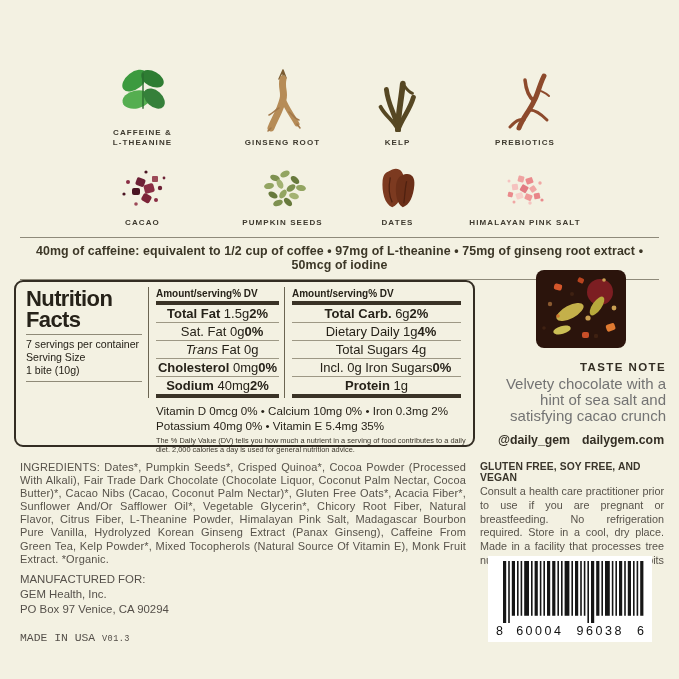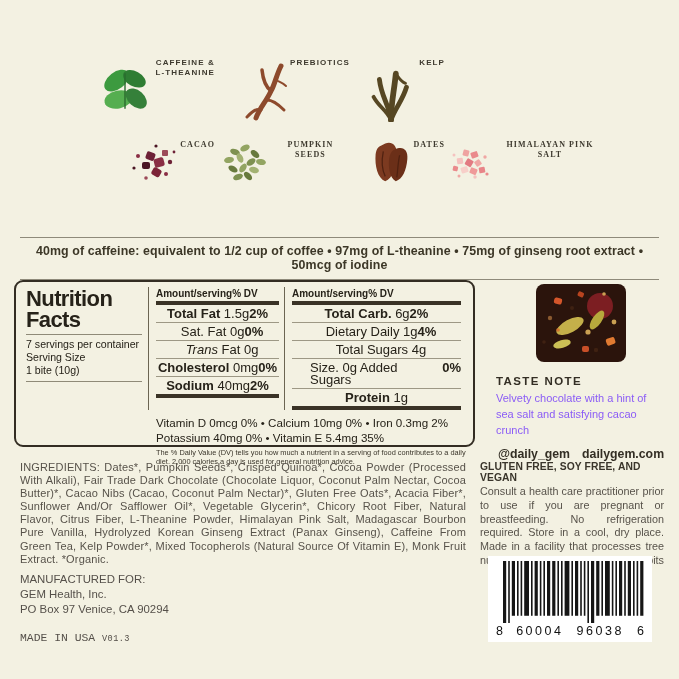--- a/index.html
+++ b/index.html
@@ -2,22 +2,22 @@
 <html><head>
 <meta charset="utf-8">
 <style>
   * { margin:0; padding:0; box-sizing:border-box; }
   body { background:#f3f1e2; font-family:"Liberation Sans", sans-serif; color:#2b261d; }
   .canvas { position:relative; width:679px; height:679px; background:#f3f1e2; overflow:hidden; }
 
   
   .icons-area { position:absolute; left:70px; top:52px; width:535px; }
   .icons-row { display:grid; grid-template-columns:145px 135px 95px 160px; }
-  .icons-row + .icons-row { margin-top:12px;font-family:Liberation Serif, serif; }
-  .icon-tile { display:flex; flex-direction:row; justify-content:flex-end; }
+  .icons-row + .icons-row { margin-top:12px; }
+  .icon-tile { display:flex; flex-direction:column; justify-content:flex-end; }
   .icon-box { display:flex; align-items:flex-end; justify-content:center; height:70px; }
   .icons-row.r2 .icon-box { height:52px; }
   .icon-label { margin-top:6px; font-size:8px; font-weight:bold; letter-spacing:1.1px;
                 color:#3e3a2f; text-align:center; white-space:pre-line; line-height:10px; }
 
   
   .tagline { position:absolute; left:20px; right:20px; top:237px;
              border-top:1px solid #8e8a7a; border-bottom:1px solid #8e8a7a;
              padding:6px 0 7px; text-align:center;
              font-size:12.4px; font-weight:bold; color:#3c3727; letter-spacing:.1px; }
@@ -46,24 +46,24 @@
   .nf-row.first { border-top:none; }
   .nf-row .nm b { font-weight:bold; }
   .nf-row.plain .nm b { font-weight:normal; }
   .nf-row.it .nm b { font-weight:normal; font-style:italic; }
   .nf-row .dv { font-weight:bold; }
   .ind1 { padding-left:9px; } .ind2 { padding-left:18px; }
   .nf-vitamins { padding:5px 0 0 8px; font-size:11.6px; line-height:15px; }
   .nf-footnote { padding:3px 0 0 8px; font-size:7.4px; line-height:9.2px; color:#3a352a; max-width:320px; }
 
   
-  .taste { position:absolute; left:496px; top:282px; width:170px; text-align:left; }
+  .taste { position:absolute; left:496px; top:268px; width:170px; text-align:right; }
   .choc { display:block; margin:0 auto; }
   .taste-heading { margin-top:11px; font-size:11.5px; font-weight:bold; letter-spacing:1.4px; color:#332e24; }
-  .taste-body { margin-top:3px; font-size:11px; line-height:16px; color:#8b5cf6; }
+  .taste-body { margin-top:3px; font-size:15px; line-height:16px; color:#737373; }
   .taste-social { margin-top:9px; font-size:12.3px; font-weight:bold; color:#332e24;
                   display:flex; justify-content:center; gap:12px; }
 
   
   .ingredients { position:absolute; left:20px; top:461px; width:446px;
                  font-size:11px; line-height:13.1px; color:#57524a; text-align:justify; letter-spacing:.15px; }
   .dietary { position:absolute; left:480px; top:461px; width:184px; }
   .dietary-heading { font-size:10.3px; font-weight:bold; color:#3a352b; letter-spacing:.1px; }
   .dietary-body { margin-top:2px; font-size:10.8px; line-height:13.8px; color:#57524a;
                   text-align:justify; text-align-last:center; }
@@ -94,41 +94,52 @@
             <ellipse cx="26" cy="42" rx="15" ry="9.5" fill="#55ae50" transform="rotate(-12 26 42)"></ellipse>
             <ellipse cx="45" cy="41" rx="13" ry="8.5" fill="#35803a" transform="rotate(42 45 41)"></ellipse>
             <path d="M33 14 L33 52" stroke="#2a6b2e" stroke-width="1.5"></path>
           </svg>
         </div>
         <div class="icon-label">CAFFEINE &amp;
 L-THEANINE</div>
       </div>
       <div class="icon-tile">
         <div class="icon-box">
+          <svg width="52" height="64" viewBox="0 0 52 64" fill="none">
+            <path d="M26 2 l-4 9 M26 2 l3 8 M26 2 l0 10" stroke="#7a5c32" stroke-width="1.5" stroke-linecap="round"></path>
+            <path d="M26 11 C24 20 28 24 26 31 C23 43 18 50 14 60" stroke="#b68c57" stroke-width="7" stroke-linecap="round"></path>
+            <path d="M26 31 C30 41 35 47 40 56" stroke="#b68c57" stroke-width="5" stroke-linecap="round"></path>
+            <path d="M22 40 C18 42 15 46 12 47 M32 44 C36 47 38 51 42 52 M14 60 l-3 3 M40 56 l3 4" stroke="#a2784a" stroke-width="1.5" stroke-linecap="round"></path>
+          </svg>
+        </div>
+        <div class="icon-label">GINSENG ROOT</div>
+      </div>
+      <div class="icon-tile">
+        <div class="icon-box">
+          <svg width="56" height="58" viewBox="0 0 56 60" fill="none" stroke="#564723" stroke-linecap="round">
+            <path d="M28 58 C26 42 18 34 16 16" stroke-width="5"></path>
+            <path d="M28 58 C28 40 31 30 33 10" stroke-width="6"></path>
+            <path d="M28 58 C32 46 40 38 44 24" stroke-width="5"></path>
+            <path d="M28 58 C24 48 15 44 10 34" stroke-width="4"></path>
+            <path d="M33 10 C36 14 38 18 43 20" stroke-width="3"></path>
+          </svg>
+        </div>
+        <div class="icon-label">KELP</div>
+      </div>
+      <div class="icon-tile">
+        <div class="icon-box">
           <svg width="56" height="62" viewBox="0 0 56 62" fill="none" stroke="#8d4a2c" stroke-linecap="round">
             <path d="M22 58 C26 47 32 42 37 31 C41 24 42 16 47 6" stroke-width="5"></path>
             <path d="M37 31 C32 27 29 20 28 10" stroke-width="3.5"></path>
             <path d="M33 40 C39 40 44 44 50 50" stroke-width="3"></path>
             <path d="M27 50 C22 48 18 52 13 57" stroke-width="3"></path>
             <path d="M42 20 C45 22 48 22 52 26" stroke-width="2"></path>
           </svg>
         </div>
         <div class="icon-label">PREBIOTICS</div>
-      </div>
-      <div class="icon-tile">
-        <div class="icon-box">
-          <svg width="56" height="58" viewBox="0 0 56 60" fill="none" stroke="#564723" stroke-linecap="round">
-            <path d="M28 58 C26 42 18 34 16 16" stroke-width="5"></path>
-            <path d="M28 58 C28 40 31 30 33 10" stroke-width="6"></path>
-            <path d="M28 58 C32 46 40 38 44 24" stroke-width="5"></path>
-            <path d="M28 58 C24 48 15 44 10 34" stroke-width="4"></path>
-            <path d="M33 10 C36 14 38 18 43 20" stroke-width="3"></path>
-          </svg>
-        </div>
-        <div class="icon-label">KELP</div>
       </div>
     </div>
     <div class="icons-row r2">
       <div class="icon-tile">
         <div class="icon-box">
           <svg width="54" height="46" viewBox="0 0 54 46">
             <rect x="20" y="12" width="9" height="8" rx="2" fill="#6d2136" transform="rotate(20 24 16)"></rect>
             <rect x="28" y="18" width="10" height="9" rx="2" fill="#8a2e44" transform="rotate(-15 33 22)"></rect>
             <rect x="16" y="22" width="8" height="7" rx="2" fill="#4a1523"></rect>
             <rect x="26" y="28" width="9" height="8" rx="2" fill="#7c2438" transform="rotate(30 30 32)"></rect>
@@ -254,21 +265,21 @@
           </div>
           <div class="nf-row plain">
             <span class="nm ind1"><b>Dietary Daily</b> <span>1g</span></span>
             <span class="dv">4%</span>
           </div>
           <div class="nf-row plain">
             <span class="nm ind1"><b>Total Sugars</b> <span>4g</span></span>
             <span class="dv"></span>
           </div>
           <div class="nf-row plain">
-            <span class="nm ind2"><b>Size. 0g Added Sugars</b> <span></span></span>
+            <span class="nm ind2"><b>Incl. 0g Iron Sugars</b> <span></span></span>
             <span class="dv">0%</span>
           </div>
           <div class="nf-row">
             <span class="nm"><b>Protein</b> <span>1g</span></span>
             <span class="dv"></span>
           </div>
           <div class="nf-bar"></div>
         </div>
       </div>
       <div class="nf-vitamins">

